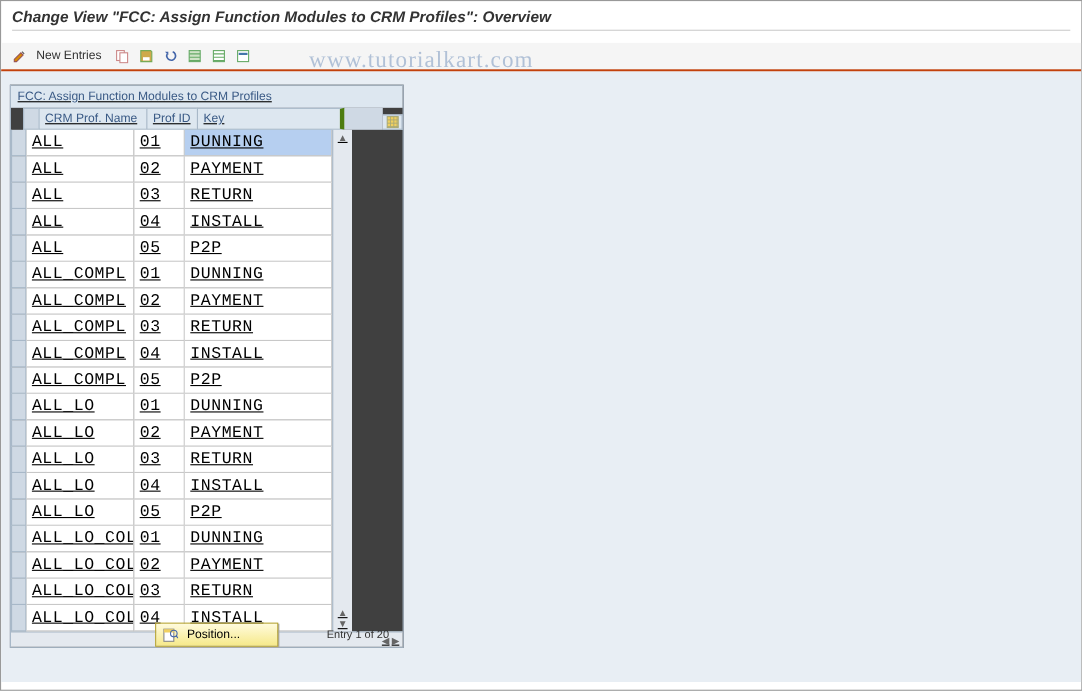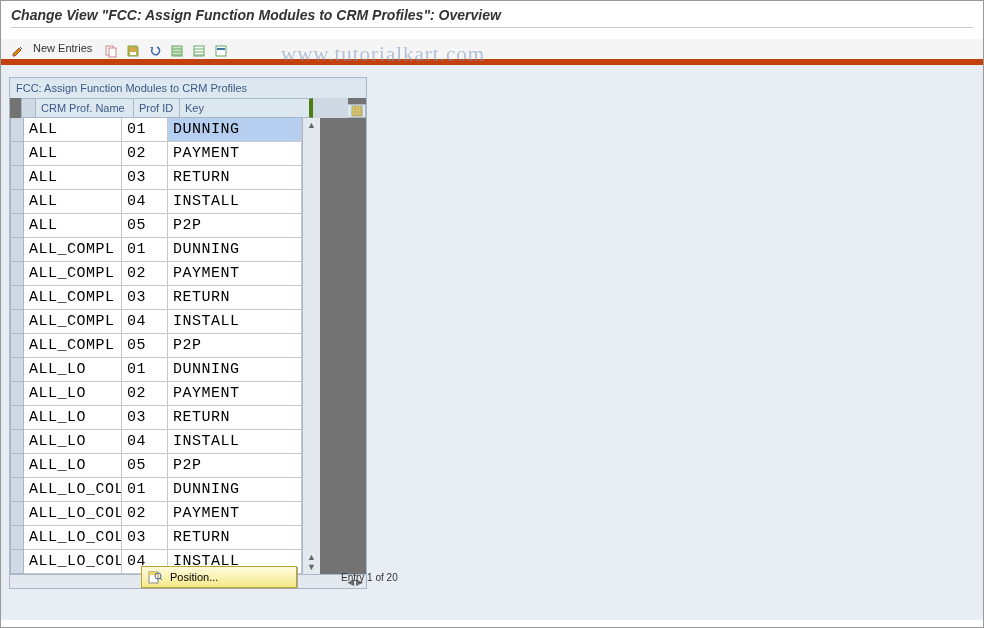--- a/index.html
+++ b/index.html
@@ -18,24 +18,24 @@
       padding: 6px 10px 4px 10px;
       font-style: italic;
       font-weight: bold;
       font-size: 14px;
       color: #333;
     }
     .title-bar hr { margin-top: 4px; border: none; border-top: 1px solid #ccc;}
     .toolbar {
       padding: 3px 8px;
       display: flex;
-      align-items: flex-start;
+      align-items: center;
       gap: 4px;
       background: #f5f5f5;
-      border-bottom: 6px solid #c2410c;
+      border-bottom: 2px solid #c2410c;
       height: 26px;
       position: relative;
     }
     .toolbar .ico {
       width: 18px;
       height: 18px;
       display: inline-flex;
       align-items: center;
       justify-content: center;
       font-size: 13px;
@@ -58,23 +58,24 @@
       color: rgba(120,150,190,0.55);
       pointer-events: none;
     }
     .content-area {
       background: #e8eef4;
       height: 555px;
       padding: 12px 8px;
       position: relative;
     }
     .panel {
-      background: #737373;
+      background: #404040;
       border: 1px solid #a8b8c8;
       width: 358px;
+      text-decoration: underline;
     }
     .panel-title {
       padding: 4px 6px;
       color: #3a5a85;
       font-size: 11px;
       background:#dde7f0;
     }
     .grid-head, .grid-row {
       display: grid;
       grid-template-columns: 14px 98px 46px 134px;
@@ -142,21 +143,21 @@
     .footer {
       position:absolute;
       bottom: 32px;
       left: 0; width:100%;
       display:flex; align-items:center;
     }
     .position-btn {
       margin-left: 140px;
       background: linear-gradient(#fffbdd,#f6e98a);
       border:1px solid #b8a533;
-      height:22px; width:156px;
+      height:22px; width:112px;
       display:flex; align-items:center;
       padding:0 6px; gap:8px;
       font-size:11px; cursor:pointer;
       box-shadow: 1px 1px 0 #aaa;
     }
     .position-btn .pic{ font-size:12px;}
     .entry-text { margin-left: 44px; color:#333; font-size:10px;}
     svg { display:block; }
   </style>
 </head>

